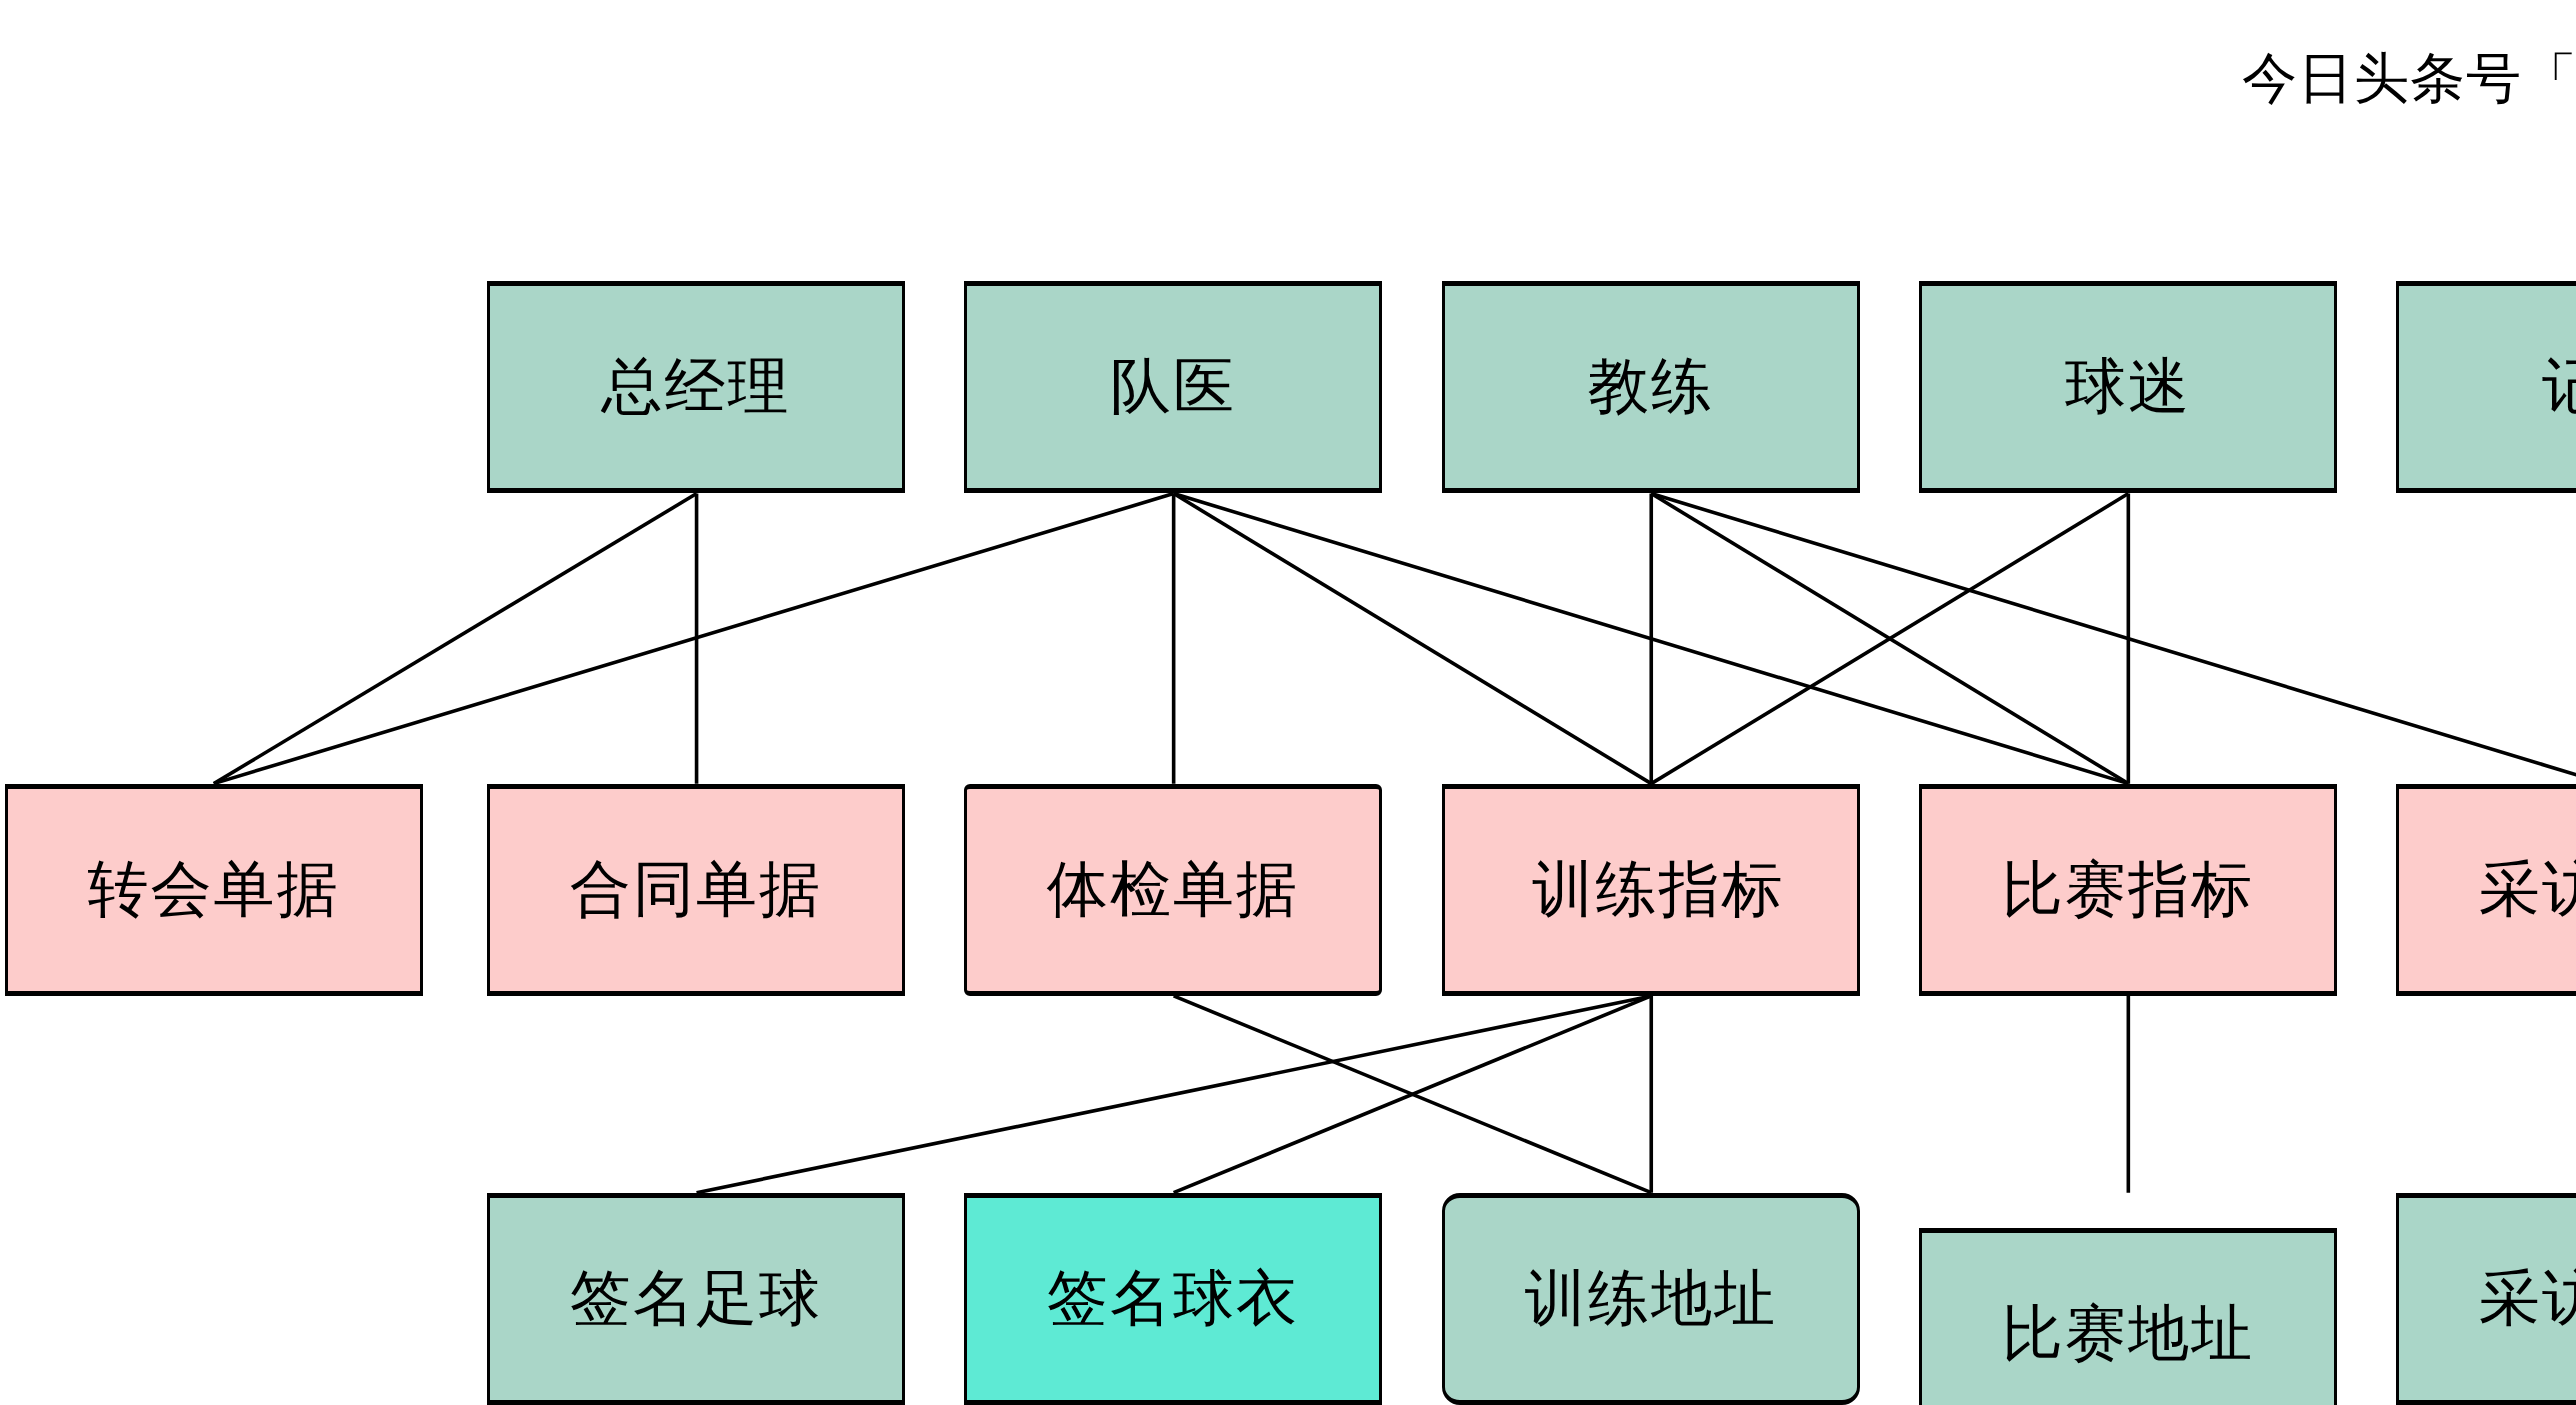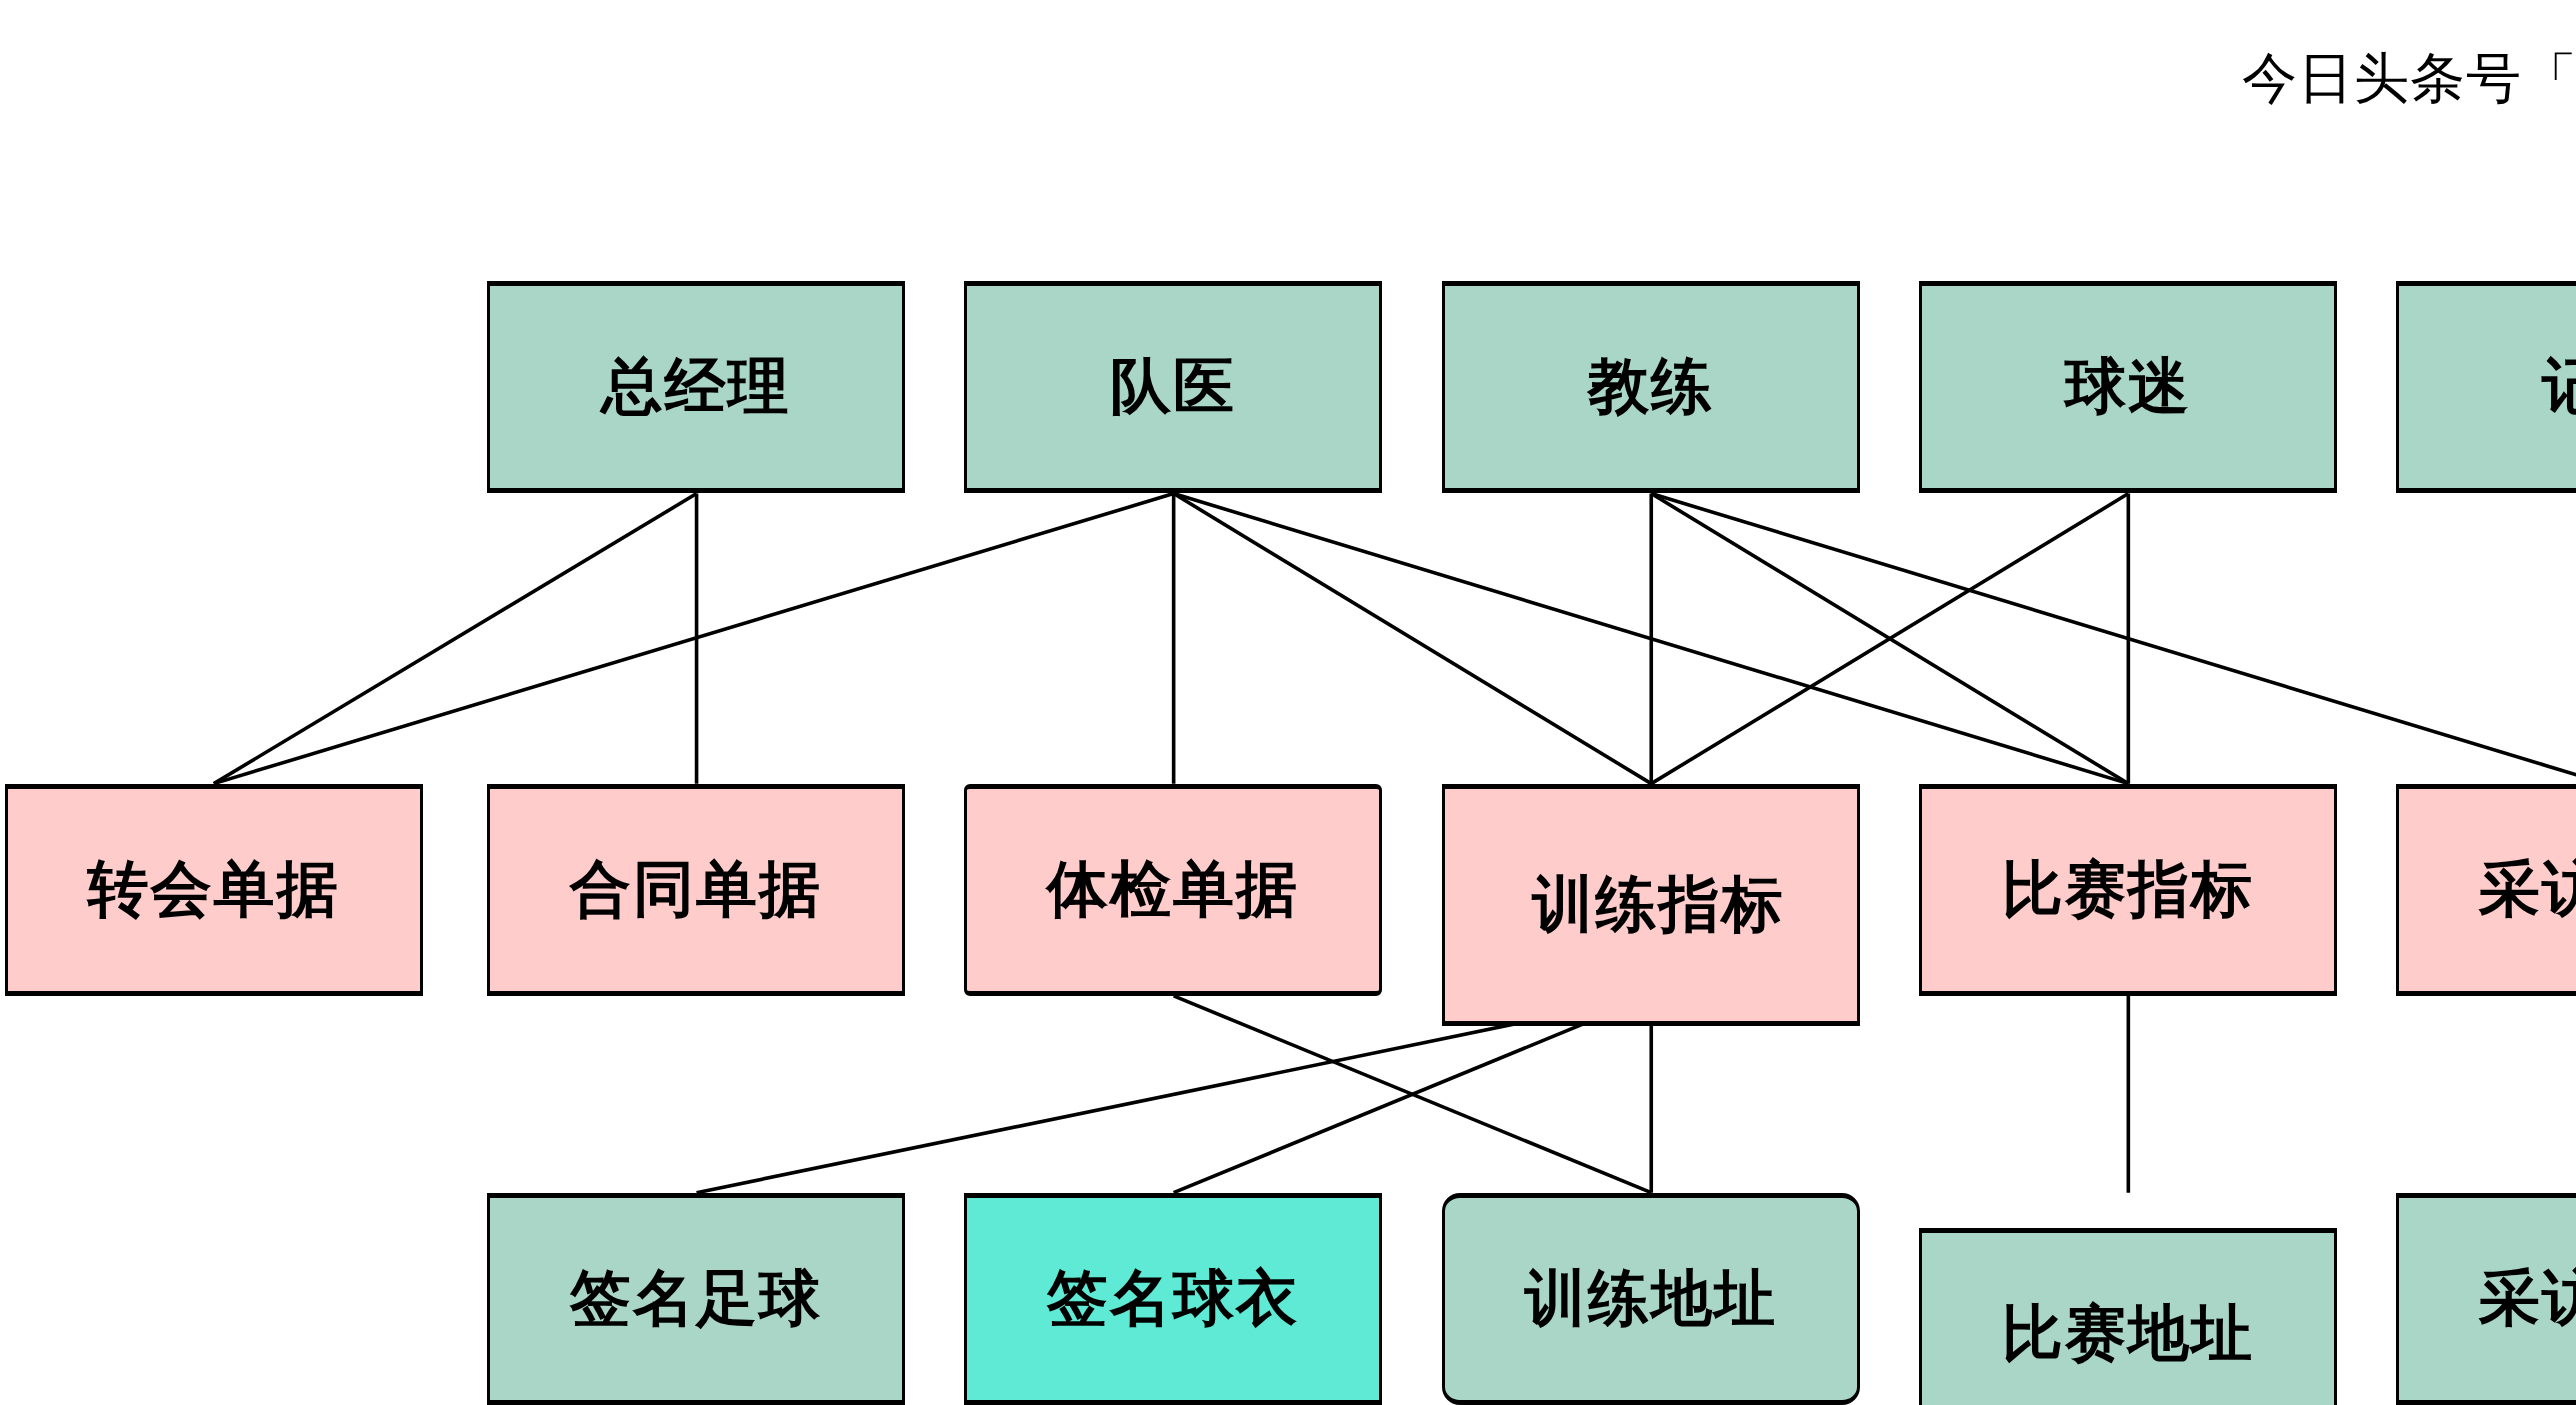--- a/index.html
+++ b/index.html
@@ -40,21 +40,20 @@
   .node {
     position: absolute;
     z-index: 2;
     box-sizing: border-box;
     border-style: solid;
     border-color: #000000;
     border-width: 5.2px 3.1px;
     display: flex;
     align-items: center;
     justify-content: center;
-    font-weight: bold;
   }
   .node .label {
     font-size: 61px;
     color: #000000;
     letter-spacing: 2.1px;
     white-space: nowrap;
   }
 </style>
 </head>
 <body>
@@ -98,21 +97,21 @@
       </div>
       <div class="node" style="left: 4.6px; top: 784px; width: 418px; height: 212px; background: rgb(253, 204, 203); border-color: rgb(0, 0, 0);">
         <span class="label">转会单据</span>
       </div>
       <div class="node" style="left: 487px; top: 784px; width: 418px; height: 212px; background: rgb(253, 204, 203); border-color: rgb(0, 0, 0);">
         <span class="label">合同单据</span>
       </div>
       <div class="node" style="left: 964px; top: 784px; width: 418px; height: 212px; background: rgb(253, 204, 203); border-color: rgb(0, 0, 0); border-radius: 6px;">
         <span class="label">体检单据</span>
       </div>
-      <div class="node" style="left: 1442px; top: 784px; width: 418px; height: 242px; background: rgb(253, 204, 203); border-color: rgb(0, 0, 0); padding-left: 15px;">
+      <div class="node" style="left: 1442px; top: 784px; width: 418px; height: 212px; background: rgb(253, 204, 203); border-color: rgb(0, 0, 0); padding-left: 15px;">
         <span class="label">训练指标</span>
       </div>
       <div class="node" style="left: 1919px; top: 784px; width: 418px; height: 212px; background: rgb(253, 204, 203); border-color: rgb(0, 0, 0);">
         <span class="label">比赛指标</span>
       </div>
       <div class="node" style="left: 2396px; top: 784px; width: 418px; height: 212px; background: rgb(253, 204, 203); border-color: rgb(0, 0, 0);">
         <span class="label">采访单据</span>
       </div>
       <div class="node" style="left: 487px; top: 1193px; width: 418px; height: 212px; background: rgb(170, 214, 200); border-color: rgb(0, 0, 0);">
         <span class="label">签名足球</span>

